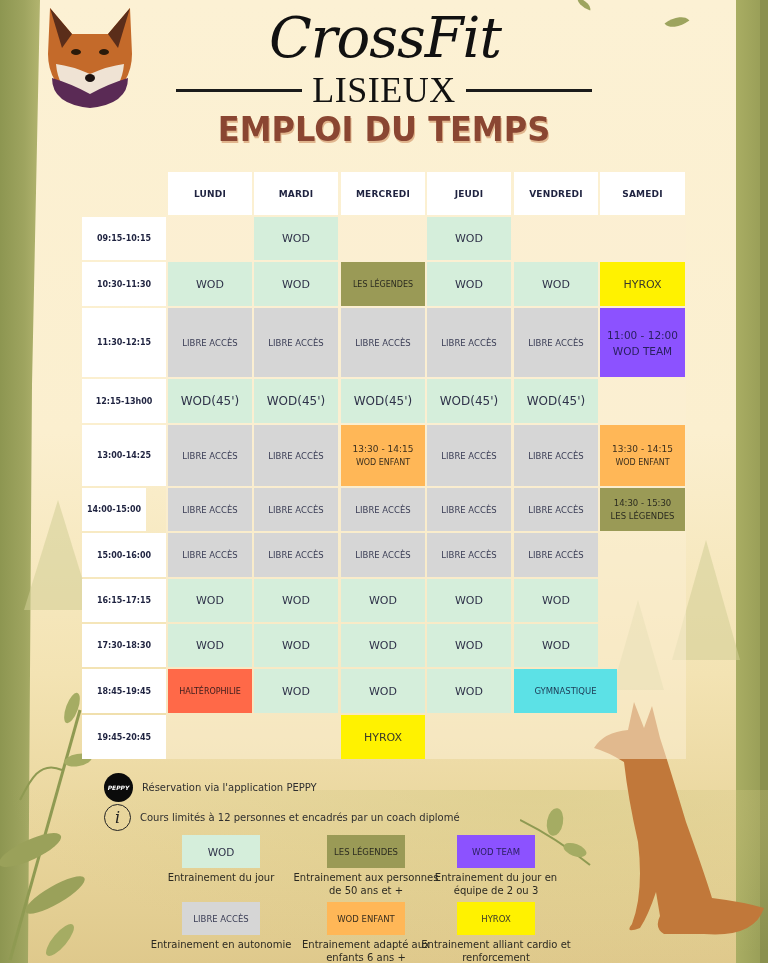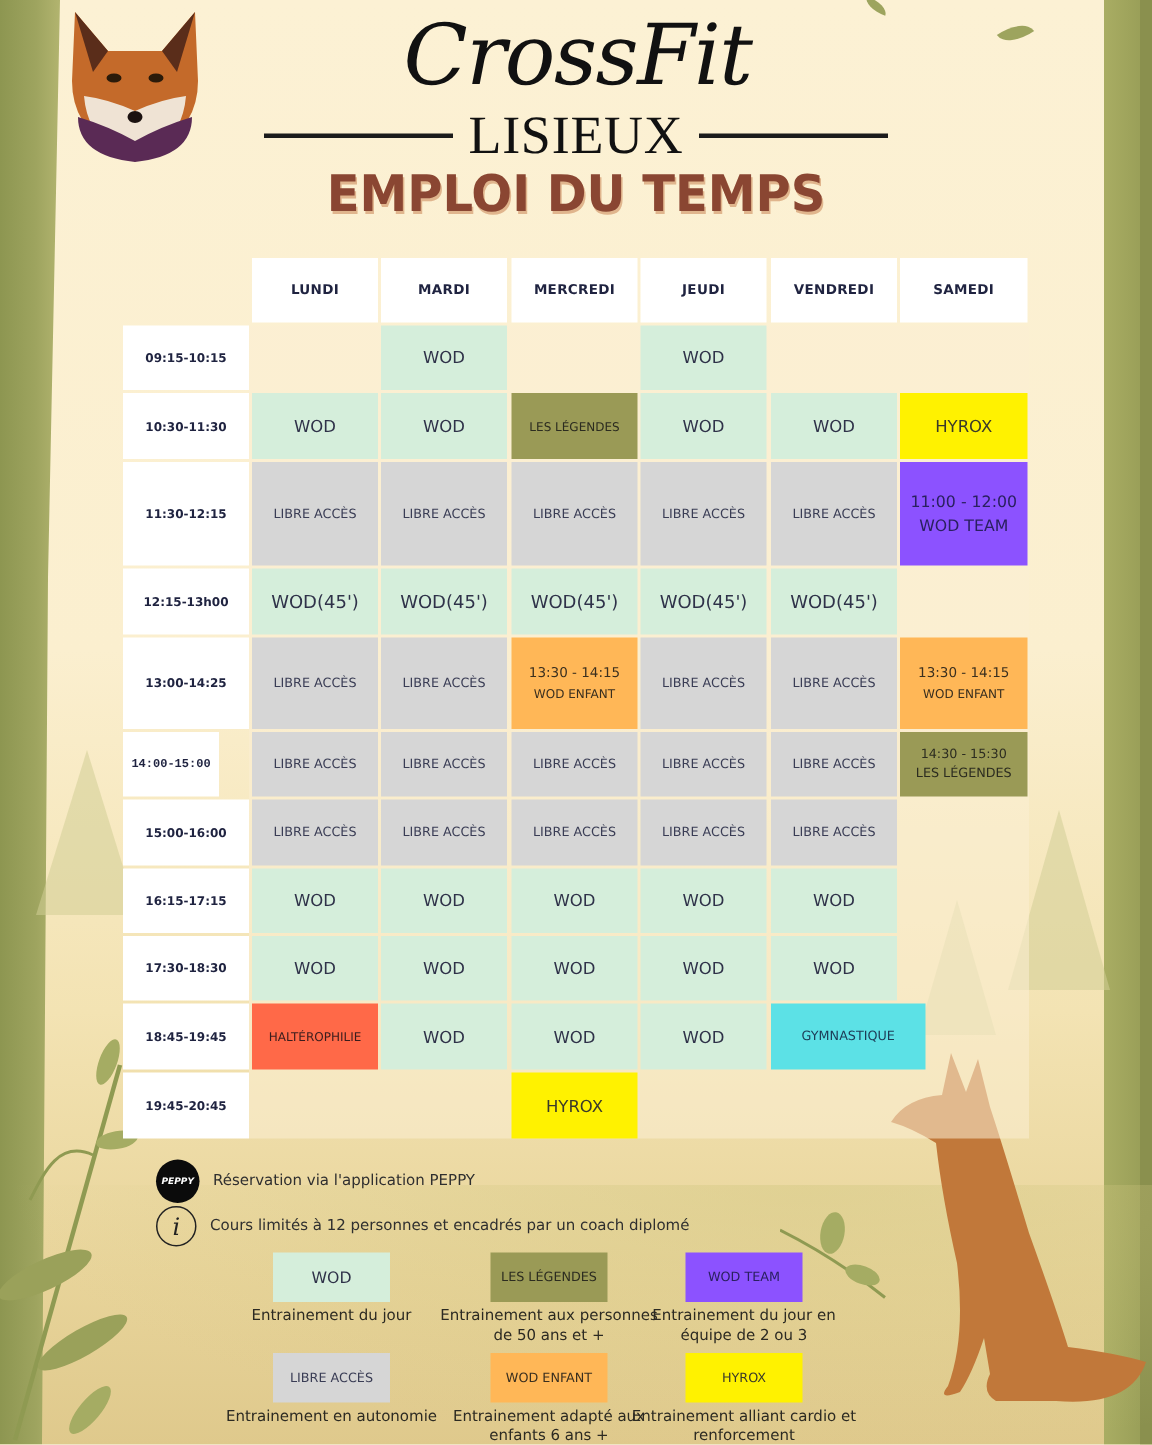--- a/index.html
+++ b/index.html
@@ -165,21 +165,21 @@
   <div class="cell hdr" style="left:259px; top:0; width:84px; height:43px;">MERCREDI</div>
   <div class="cell hdr" style="left:345px; top:0; width:84px; height:43px;">JEUDI</div>
   <div class="cell hdr" style="left:432px; top:0; width:84px; height:43px;">VENDREDI</div>
   <div class="cell hdr" style="left:518px; top:0; width:85px; height:43px;">SAMEDI</div>
 
   <div class="cell time" style="left:0; top:45px; width:84px; height:43px;">09:15-10:15</div>
   <div class="cell time" style="left:0; top:90px; width:84px; height:44px;">10:30-11:30</div>
   <div class="cell time" style="left:0; top:136px; width:84px; height:69px;">11:30-12:15</div>
   <div class="cell time" style="left:0; top:207px; width:84px; height:44px;">12:15-13h00</div>
   <div class="cell time" style="left:0; top:253px; width:84px; height:61px;">13:00-14:25</div>
-  <div class="cell time" style="left:0; top:316px; width:64px; height:43px;font-family:Liberation Mono, monospace;">14:00-15:00</div>
+  <div class="cell time" style="left:0; top:316px; width:64px; height:43px;">14:00-15:00</div>
   <div class="cell time" style="left:0; top:361px; width:84px; height:44px;">15:00-16:00</div>
   <div class="cell time" style="left:0; top:407px; width:84px; height:43px;">16:15-17:15</div>
   <div class="cell time" style="left:0; top:452px; width:84px; height:43px;">17:30-18:30</div>
   <div class="cell time" style="left:0; top:497px; width:84px; height:44px;">18:45-19:45</div>
   <div class="cell time" style="left:0; top:543px; width:84px; height:44px;">19:45-20:45</div>
 
   <div class="cell c-wod" style="left:172px; top:45px; width:84px; height:43px;">WOD</div>
   <div class="cell c-wod" style="left:345px; top:45px; width:84px; height:43px;">WOD</div>
 
   <div class="cell c-wod" style="left:86px; top:90px; width:84px; height:44px;">WOD</div>

